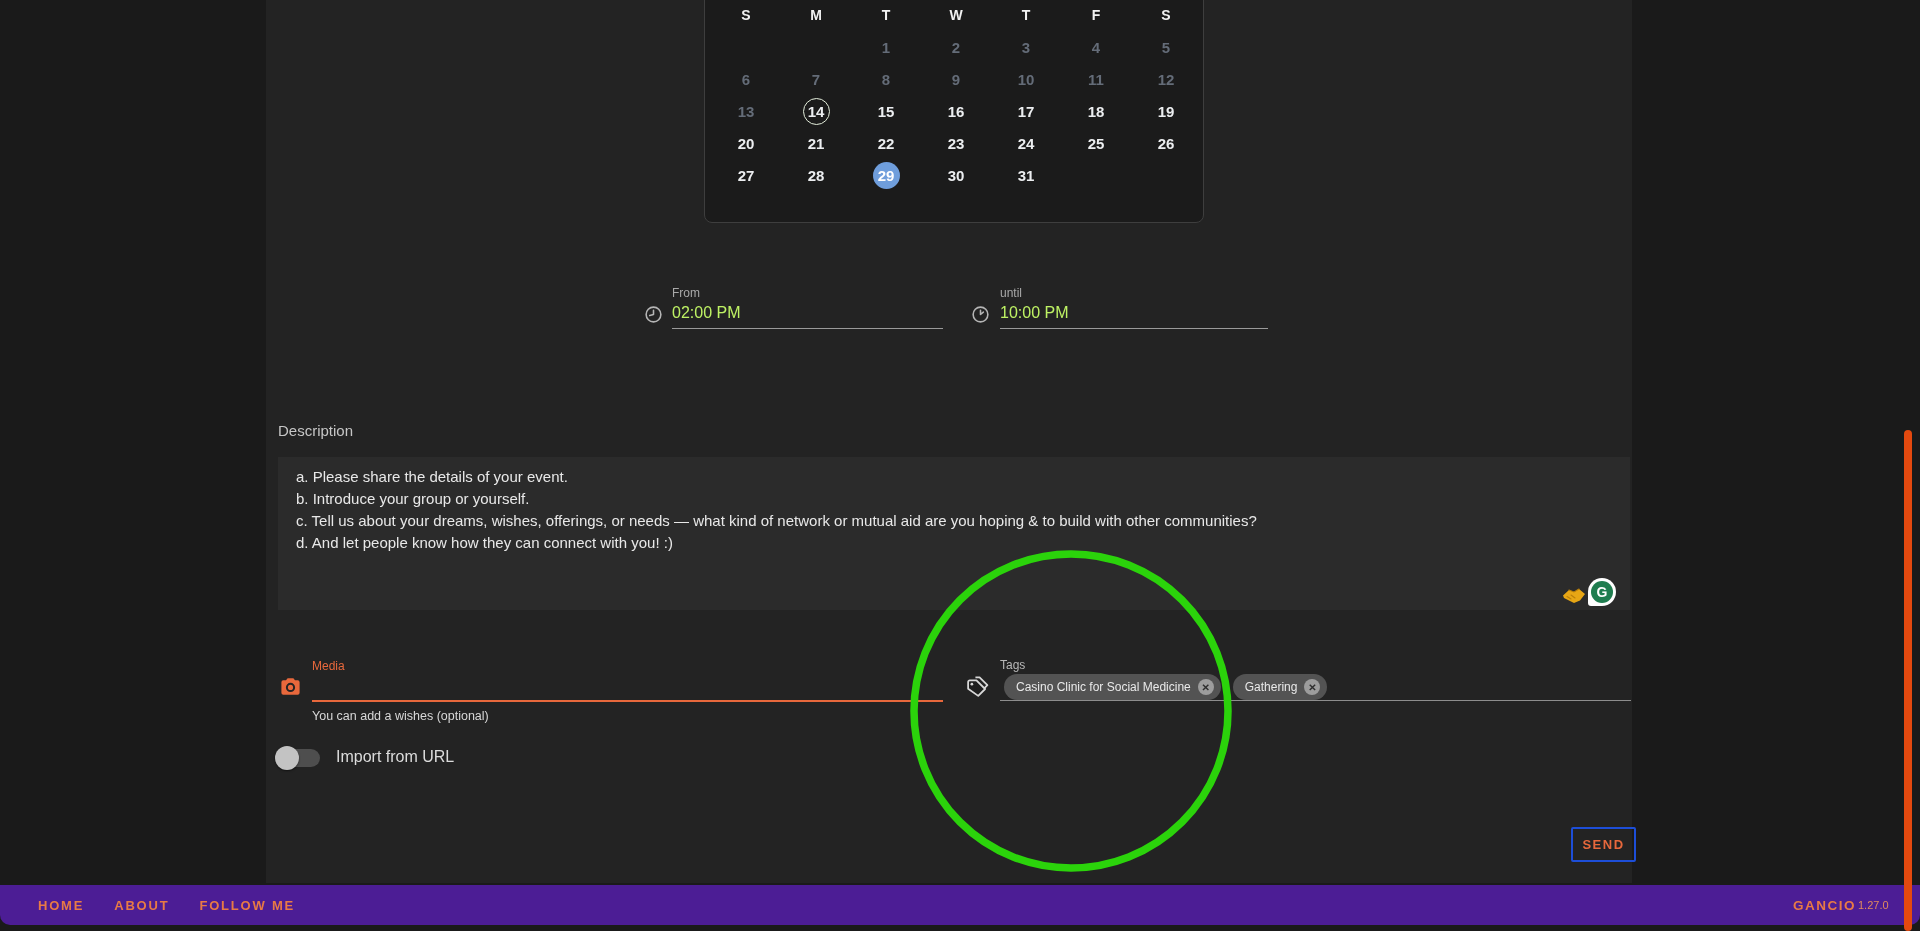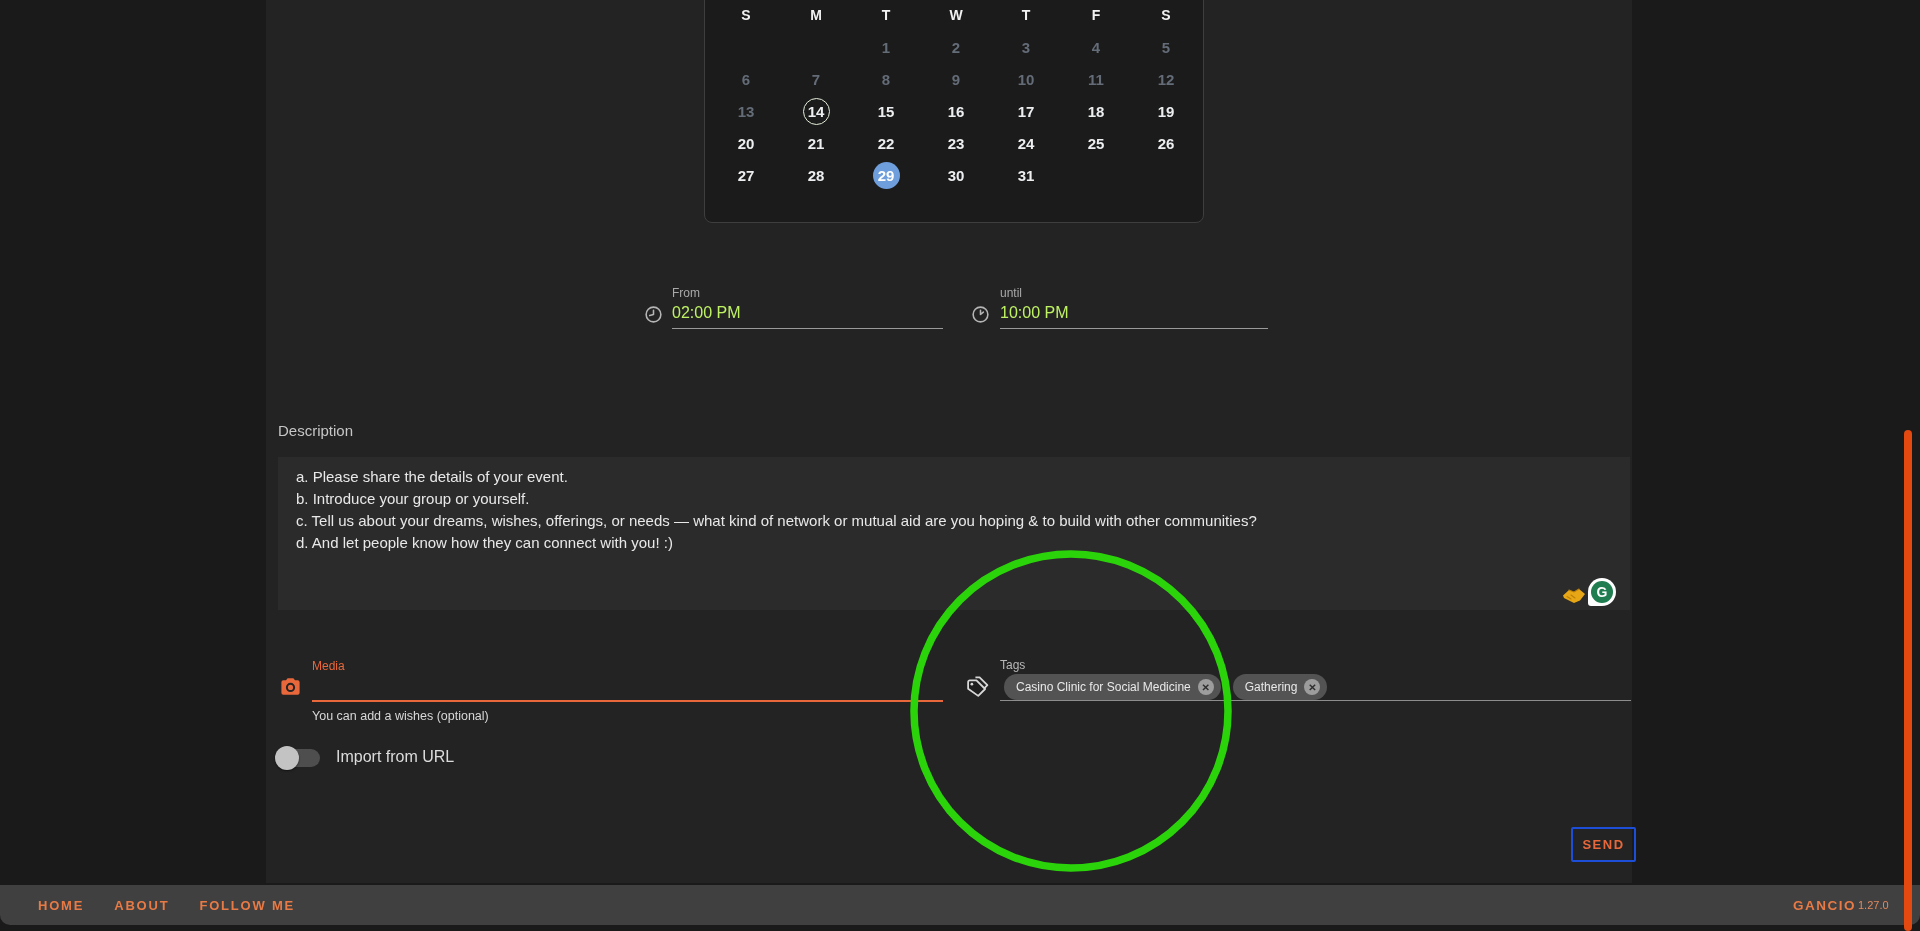--- a/index.html
+++ b/index.html
@@ -82,21 +82,21 @@
     left:1571px; top:827px; width:65px; height:35px;
     border:2px solid #1d4ed8; border-radius:2px; background:transparent;
     color:#e8683c; font-size:13px; font-weight:bold; letter-spacing:1.5px;
     display:flex; align-items:center; justify-content:center; cursor:pointer;
     font-family:"Liberation Sans", sans-serif;
   }
 
   
   .footer {
     left:0; top:885px; width:1920px; height:40px;
-    background:#404040; border-radius:0 0 10px 10px;
+    background:#4c1d95; border-radius:0 0 10px 10px;
     display:flex; align-items:center; padding-left:38px; gap:30px;
   }
   .f-link { color:#e87a45; font-size:13px; font-weight:bold; letter-spacing:1.8px; cursor:pointer; }
   .brand { position:absolute; left:1793px; top:0; height:40px; display:flex; align-items:center; }
   .brand-name { color:#e87a45; font-size:13.5px; font-weight:bold; letter-spacing:1.5px;text-align:center; }
   .brand-ver { color:#e08a5e; font-size:11px; margin-left:2px; }
 
   
   .scroll-thumb { left:1904px; top:430px; width:8px; height:501px; background:#e4490f; border-radius:4px; }
 

